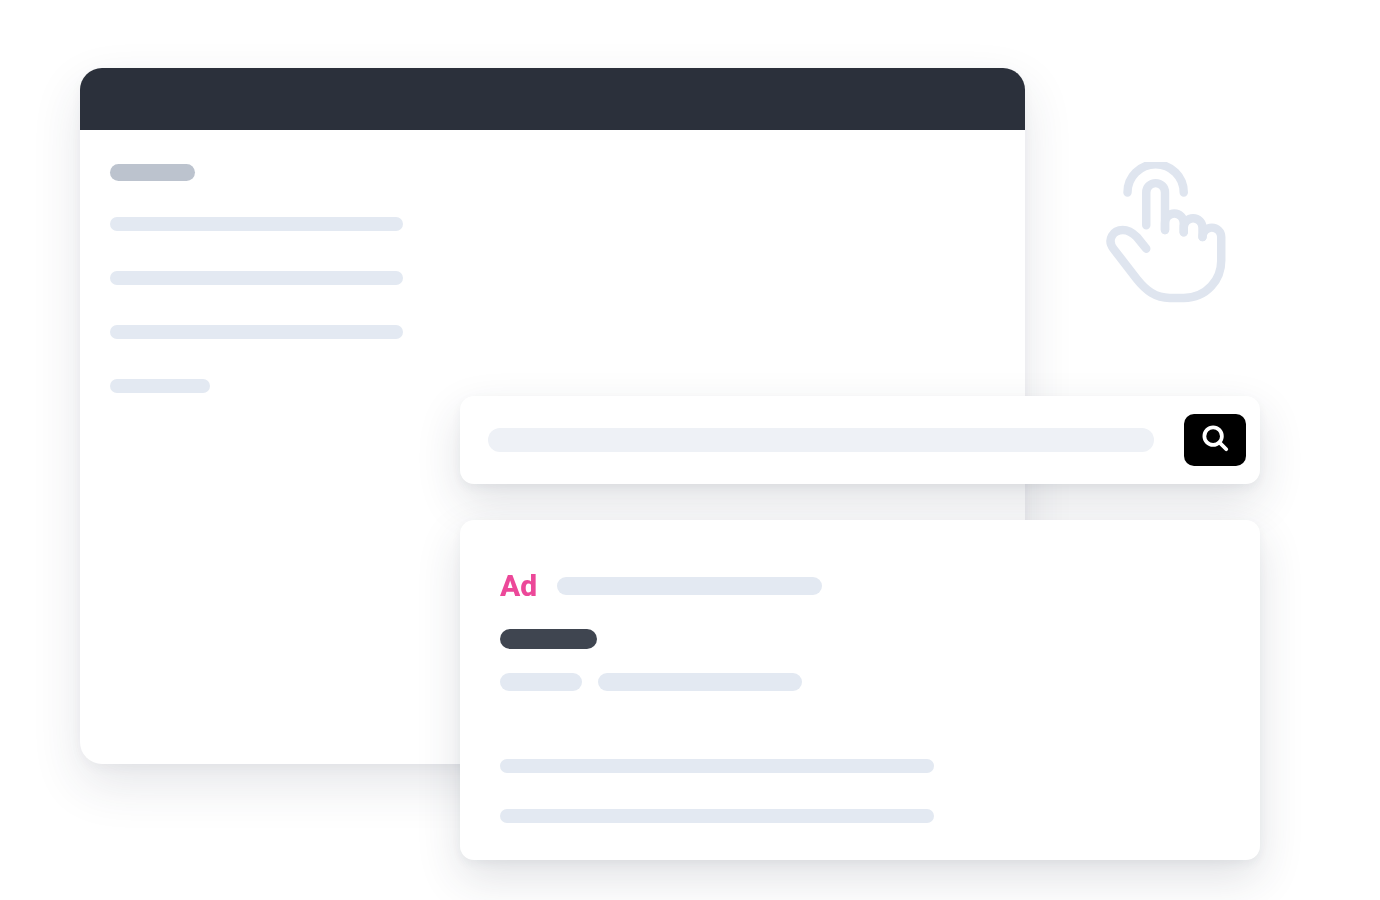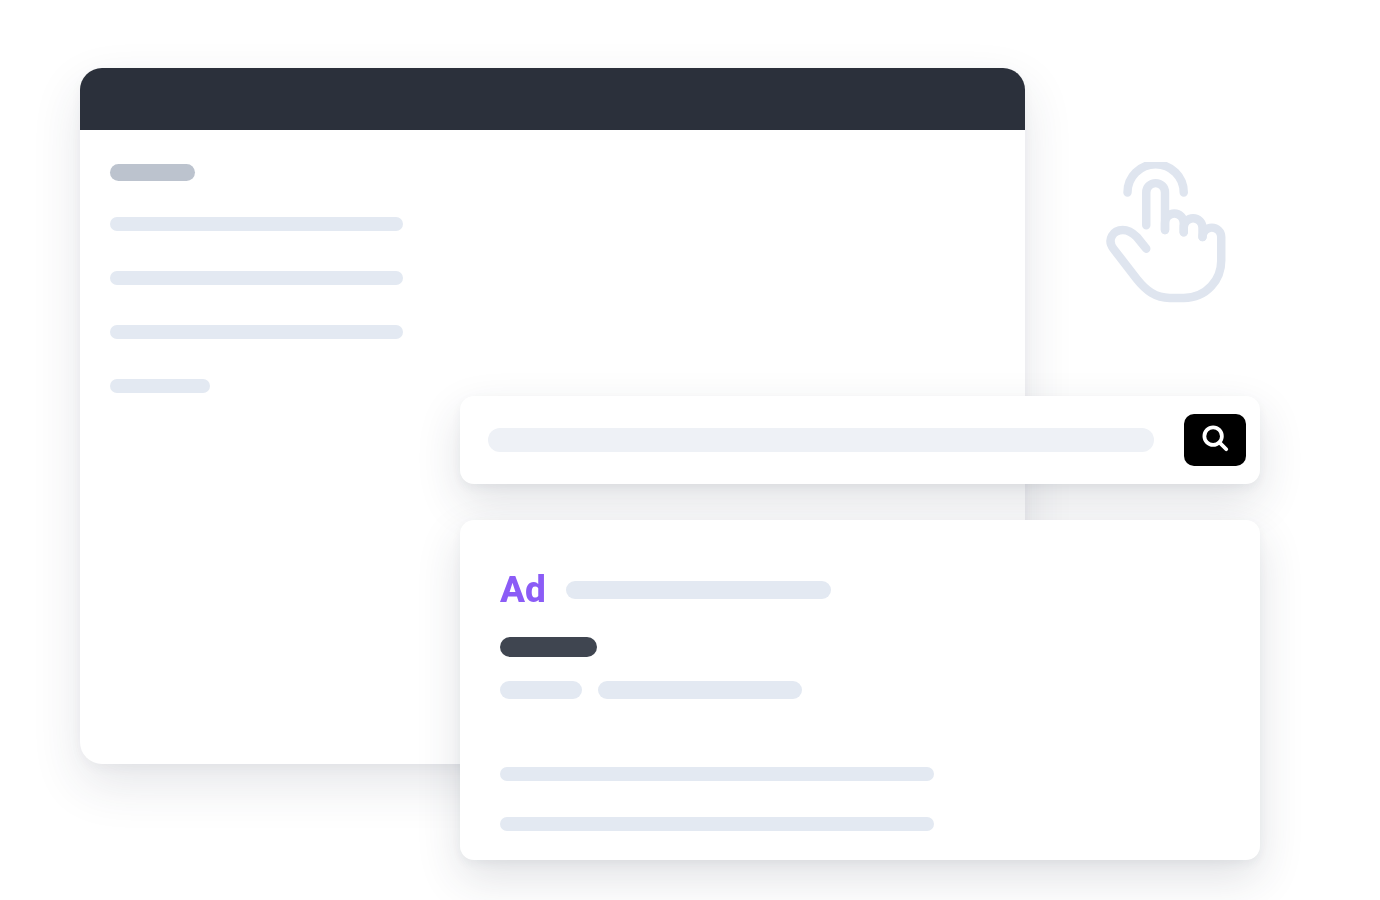--- a/index.html
+++ b/index.html
@@ -83,23 +83,23 @@
       left: 460px;
       top: 520px;
       width: 800px;
       height: 340px;
       background: #ffffff;
       border-radius: 14px;
       box-shadow: 0 18px 45px rgba(40, 50, 70, 0.14), 0 4px 10px rgba(40,50,70,0.05);
       padding: 48px 40px 0 40px;
     }
     .ad-label {
-      font-size: 37px;
+      font-size: 30px;
       font-weight: 800;
-      color: #8b5cf6;
+      color: #ec4899;
       display: inline-block;
       vertical-align: middle;
     }
 
     
     .tap-icon {
       position: absolute;
       left: 1090px;
       top: 162px;
       color: #dfe5ef;

